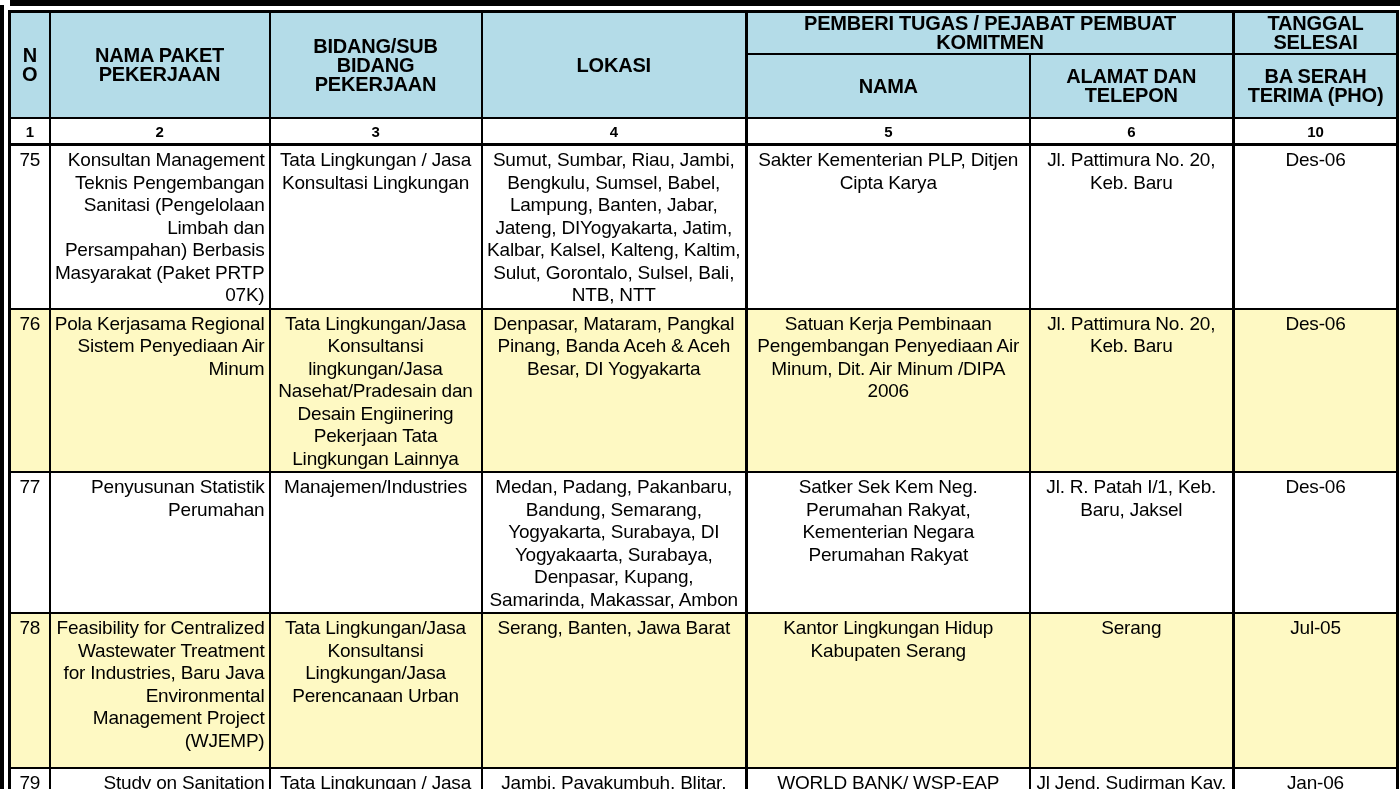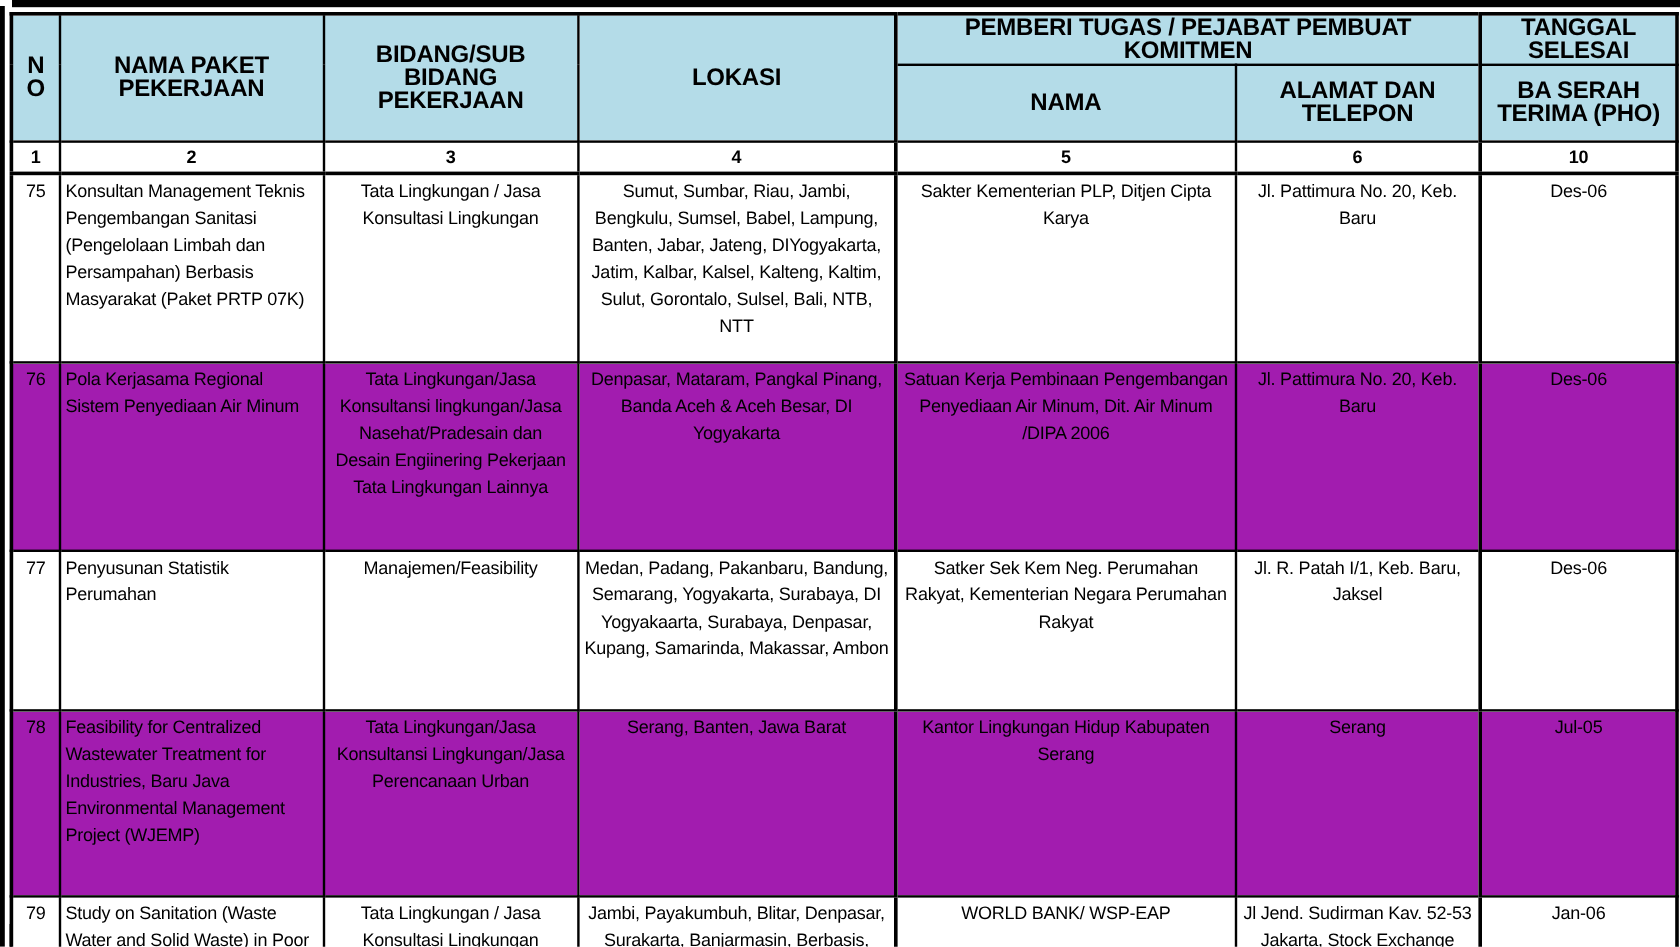--- a/index.html
+++ b/index.html
@@ -50,31 +50,31 @@
     height: 24px;
     background: #ffffff;
     font-weight: bold;
     font-size: 15px;
     text-align: center;
     vertical-align: middle;
     padding: 0;
     border-bottom-width: 3px;
   }
   tbody.data td {
-    font-size: 15px;
+    font-size: 19px;
     line-height: 22.5px;
     vertical-align: top;
     text-align: center;
     padding-top: 3px;
     background: #ffffff;
     color: #000;
     margin-top: 40px;
   }
-  tbody.data td.left { text-align: left; }
-  tbody.data tr.alt td { background: #a21caf; }
+  tbody.data td.left { text-align: right; }
+  tbody.data tr.alt td { background: #fef9c3; }
   .h157 { height: 157px; }
   .h113 { height: 133px; }
   .h137 { height: 155px; }
   .h92  { height: 92px; }
   .thickL { border-left-width: 3px; }
 </style>
 </head>
 <body>
 
 <div class="frame-top"></div>
@@ -130,21 +130,21 @@
       <td class="left">Pola Kerjasama Regional Sistem Penyediaan Air Minum</td>
       <td>Tata Lingkungan/Jasa Konsultansi lingkungan/Jasa Nasehat/Pradesain dan Desain Engiinering Pekerjaan Tata Lingkungan Lainnya</td>
       <td>Denpasar, Mataram, Pangkal Pinang, Banda Aceh &amp; Aceh Besar, DI Yogyakarta</td>
       <td class="thickL">Satuan Kerja Pembinaan Pengembangan Penyediaan Air Minum, Dit. Air Minum /DIPA 2006</td>
       <td>Jl. Pattimura No. 20, Keb. Baru</td>
       <td class="thickL">Des-06</td>
     </tr>
     <tr class="h113">
       <td>77</td>
       <td class="left">Penyusunan Statistik Perumahan</td>
-      <td>Manajemen/Feasibility</td>
+      <td>Manajemen/Industries</td>
       <td>Medan, Padang, Pakanbaru, Bandung, Semarang, Yogyakarta, Surabaya, DI Yogyakaarta, Surabaya, Denpasar, Kupang, Samarinda, Makassar, Ambon</td>
       <td class="thickL">Satker Sek Kem Neg. Perumahan Rakyat, Kementerian Negara Perumahan Rakyat</td>
       <td>Jl. R. Patah I/1, Keb. Baru, Jaksel</td>
       <td class="thickL">Des-06</td>
     </tr>
     <tr class="h137 alt">
       <td>78</td>
       <td class="left">Feasibility for Centralized Wastewater Treatment for Industries, Baru Java Environmental Management Project (WJEMP)</td>
       <td>Tata Lingkungan/Jasa Konsultansi Lingkungan/Jasa Perencanaan Urban</td>
       <td>Serang, Banten, Jawa Barat</td>

